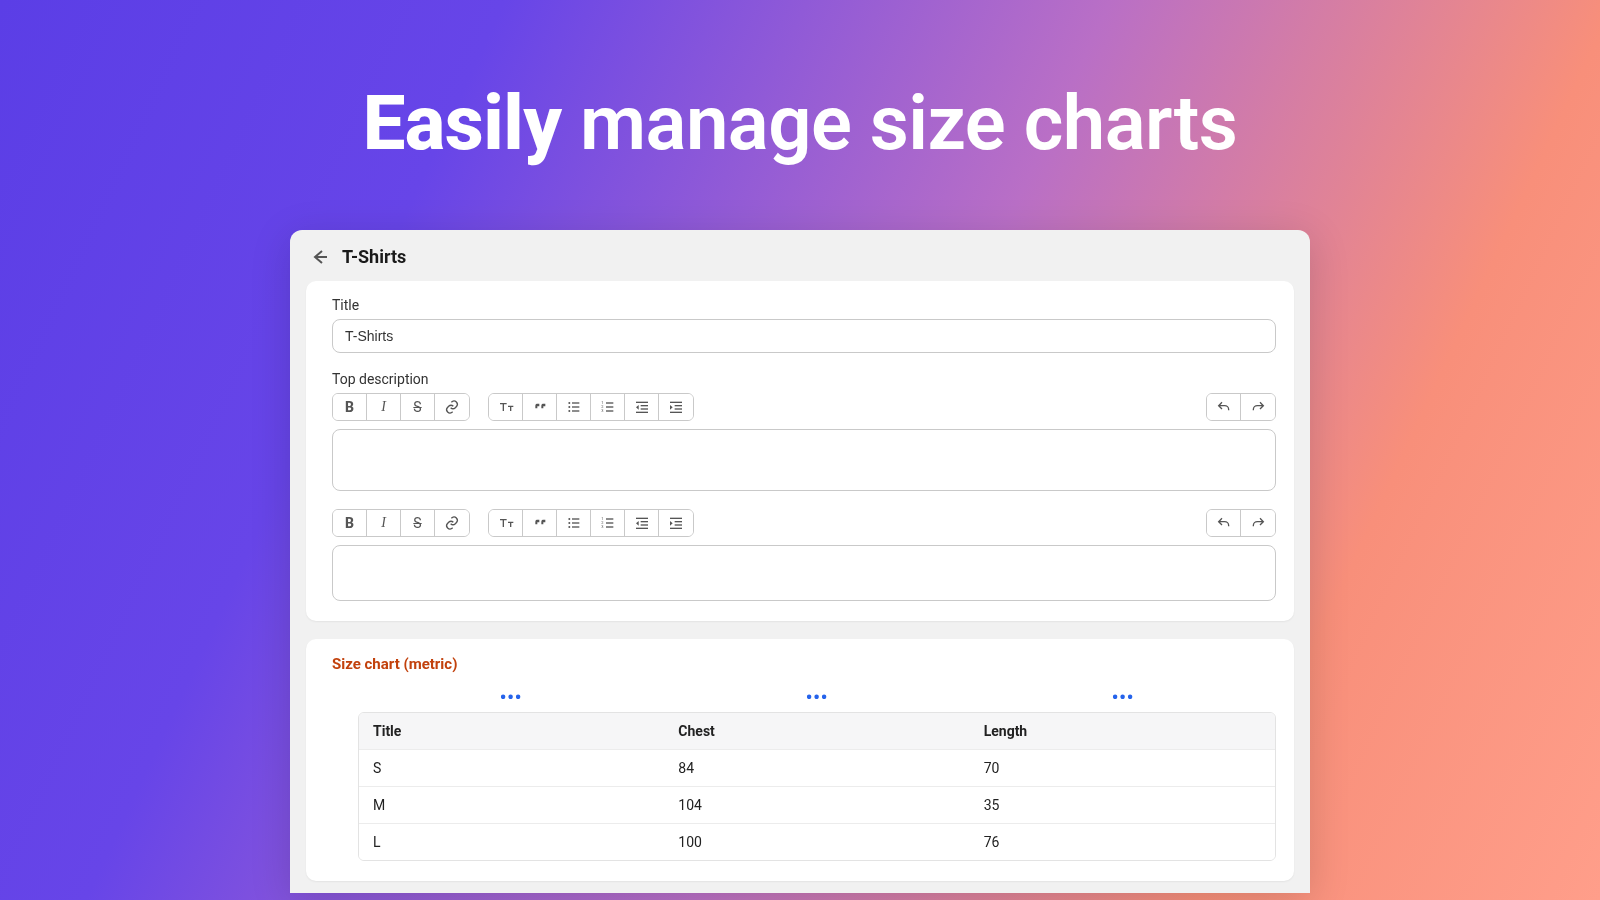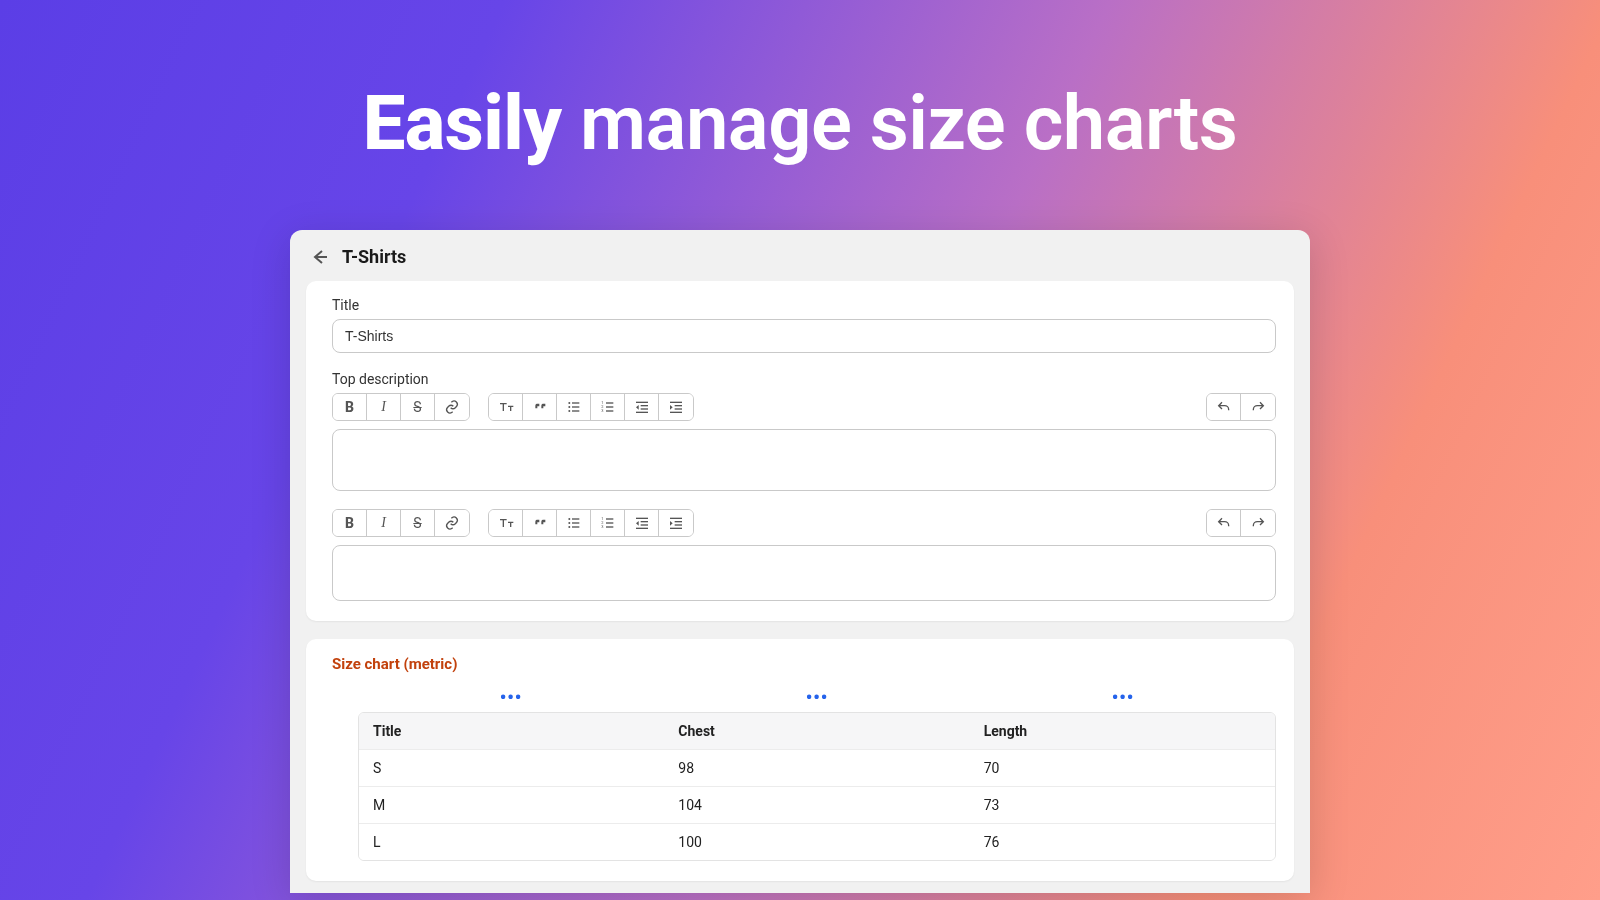--- a/index.html
+++ b/index.html
@@ -364,30 +364,30 @@
           <div class="st-row header">
             <div class="st-cell">Title</div>
             <div class="st-cell">Chest</div>
             <div class="st-cell">Length</div>
           </div>
           <div class="st-row">
             <div class="row-handle">
               
             </div>
             <div class="st-cell">S</div>
-            <div class="st-cell">98</div>
+            <div class="st-cell">84</div>
             <div class="st-cell">70</div>
           </div>
           <div class="st-row">
             <div class="row-handle">
               
             </div>
             <div class="st-cell">M</div>
             <div class="st-cell">104</div>
-            <div class="st-cell">73</div>
+            <div class="st-cell">35</div>
           </div>
           <div class="st-row">
             <div class="row-handle">
               
             </div>
             <div class="st-cell">L</div>
             <div class="st-cell">100</div>
             <div class="st-cell">76</div>
           </div>
         </div>

